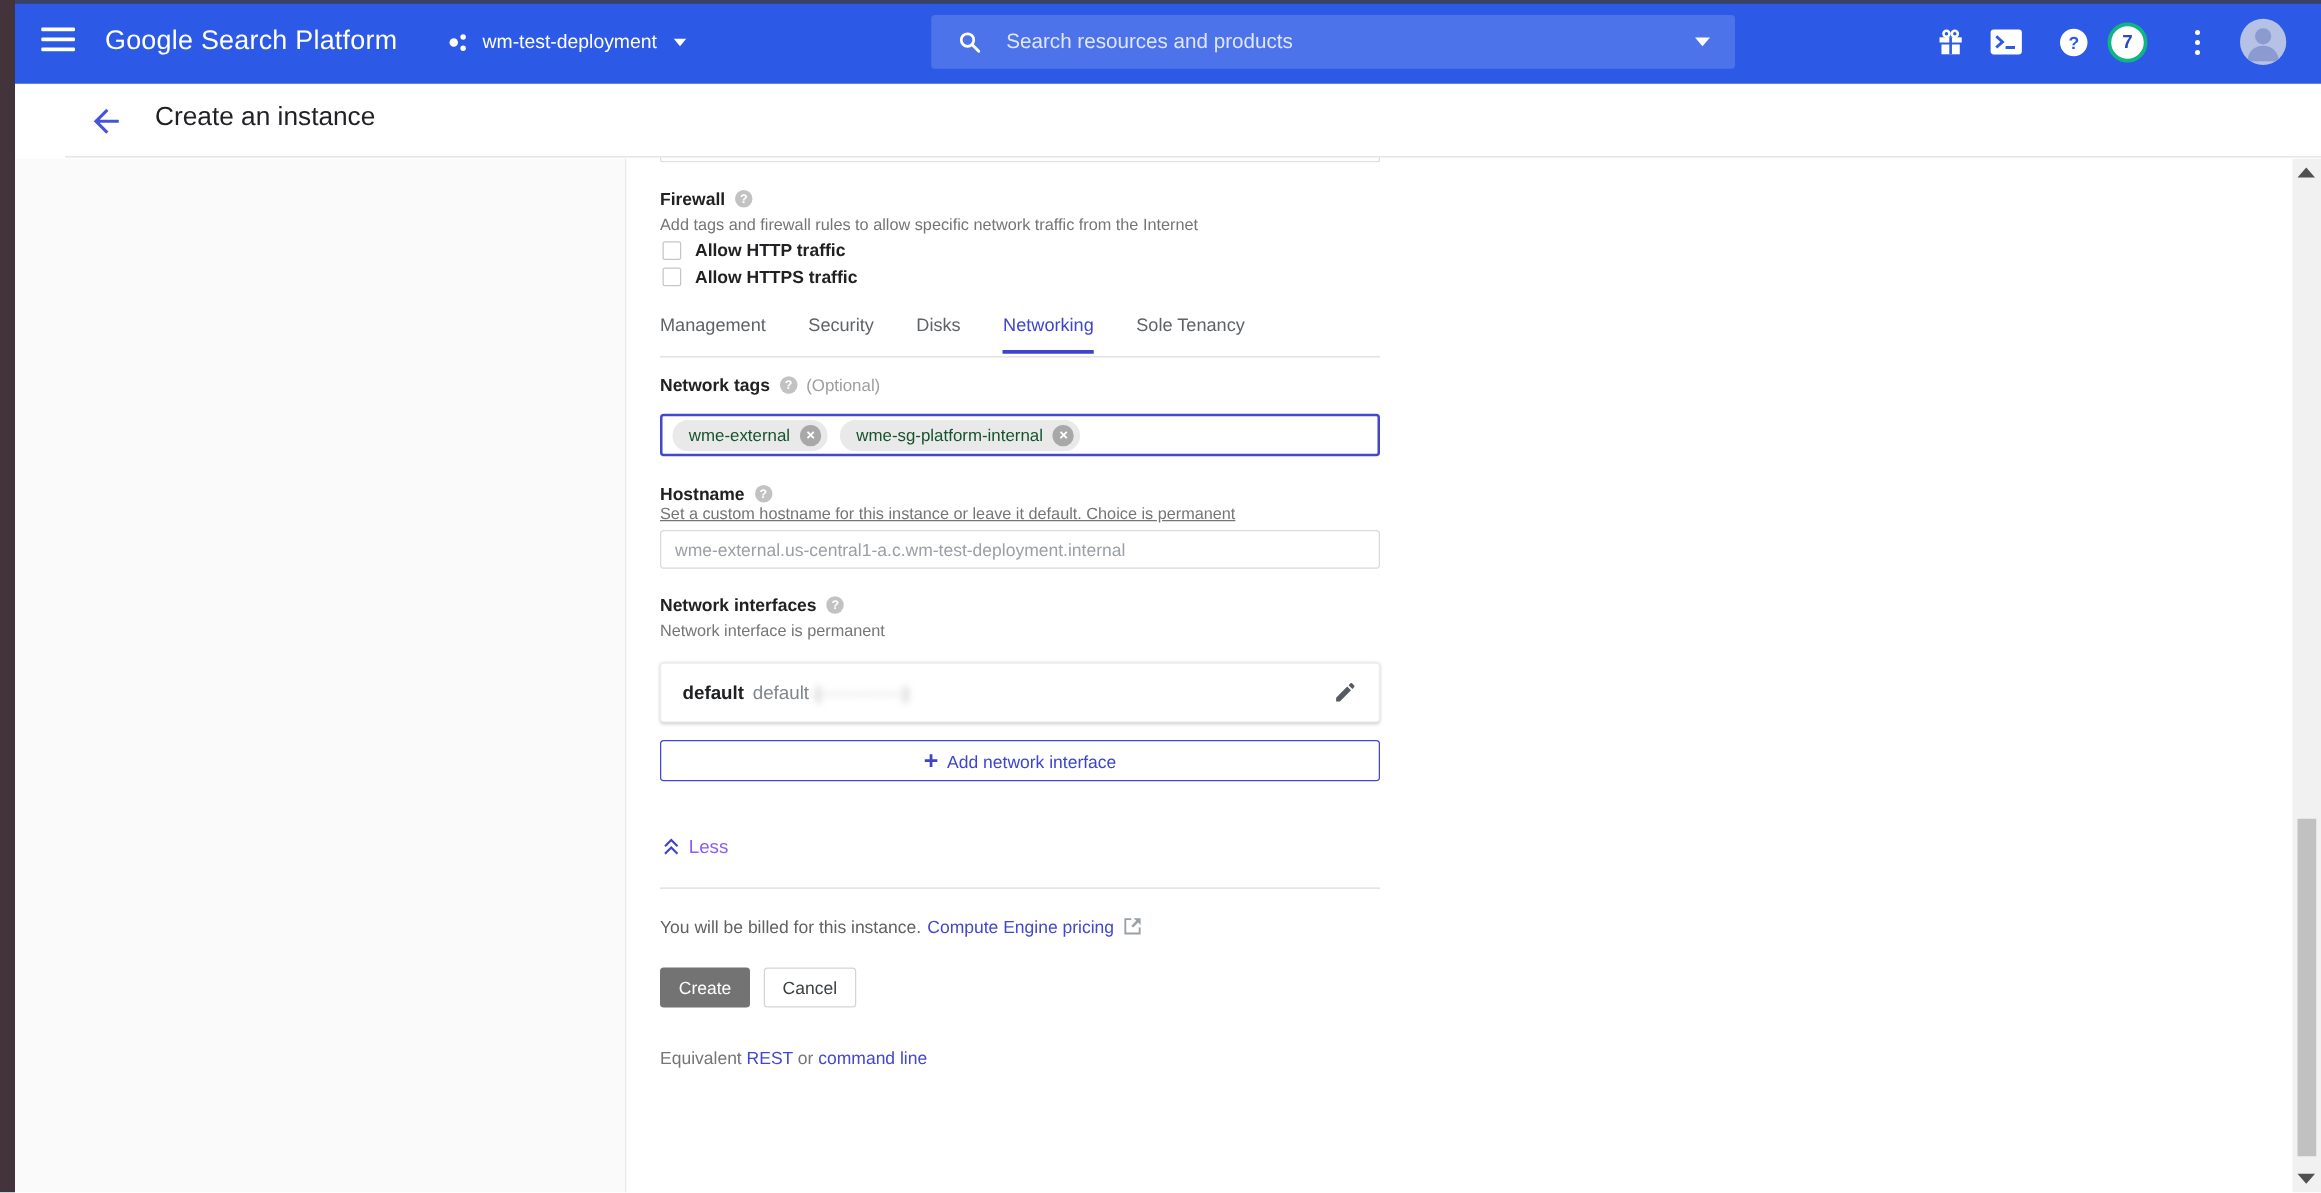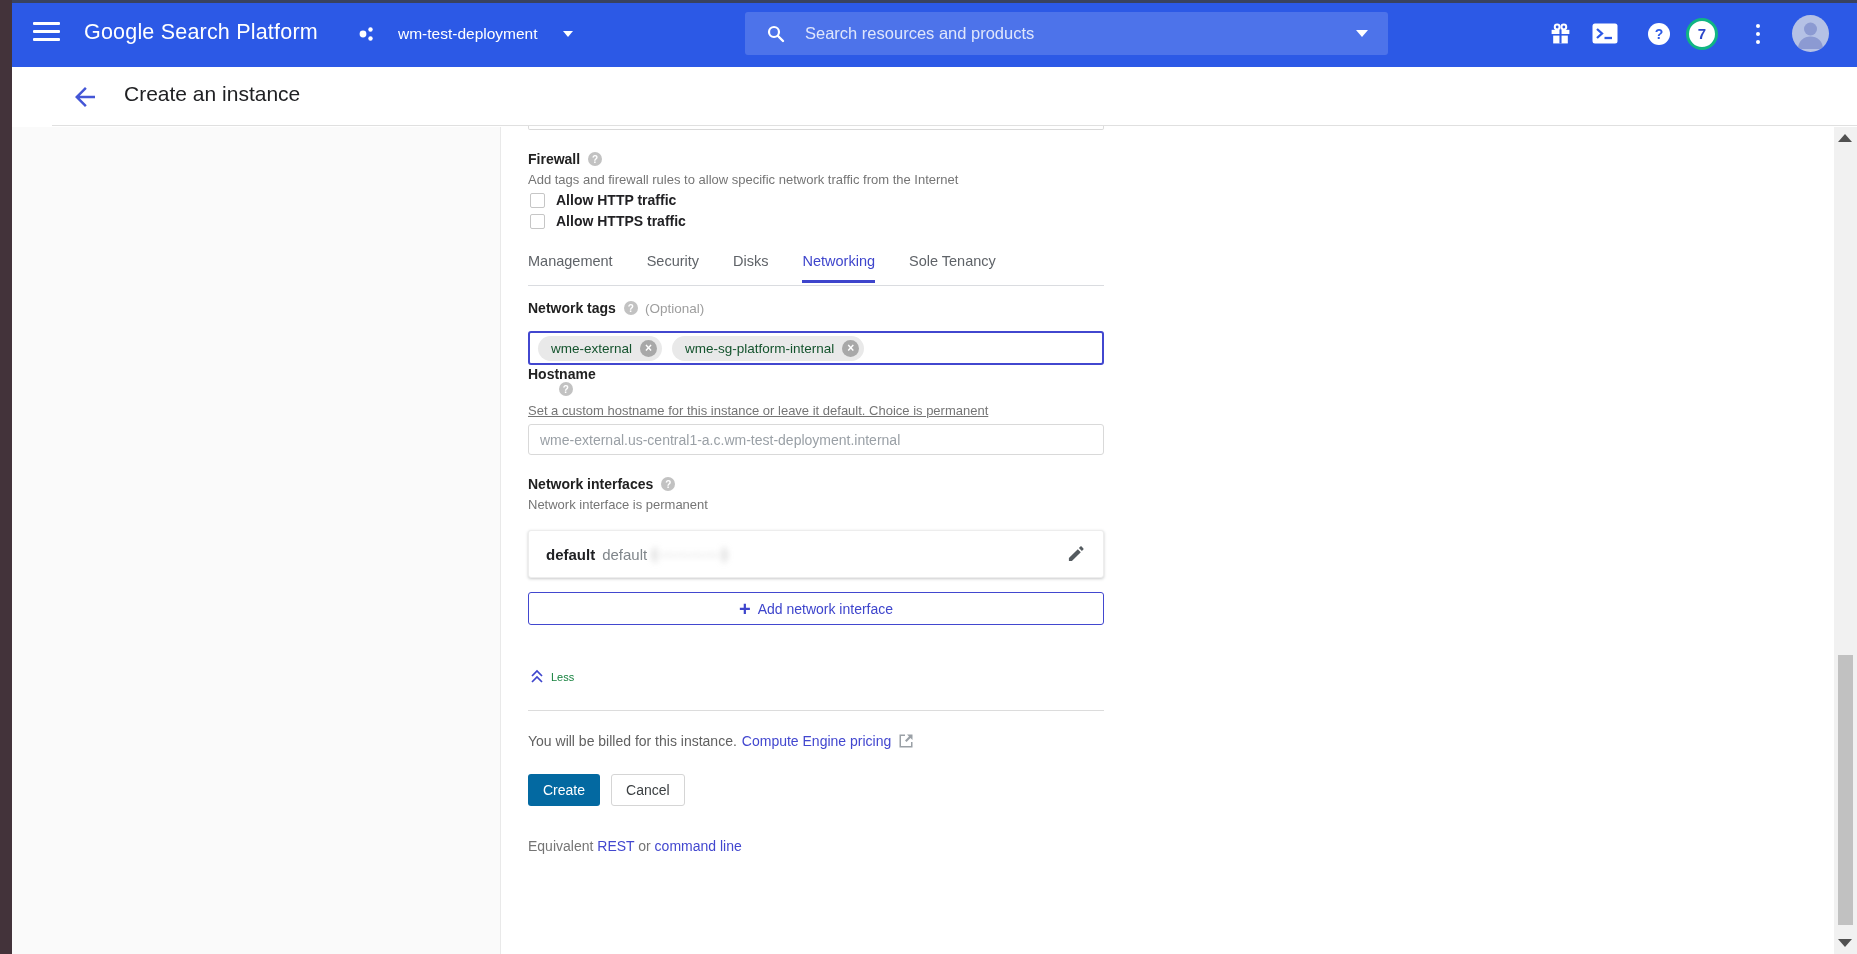--- a/index.html
+++ b/index.html
@@ -7,21 +7,21 @@
   body { font-family:"Liberation Sans", sans-serif; background:#fff; position:relative; }
 
   
   .top-edge { position:absolute; top:0; left:0; width:1857px; height:3px; background:#39425e; z-index:40; }
   .left-edge { position:absolute; top:0; left:0; width:12px; height:954px; background:#43333a; z-index:50; }
 
   .appbar { position:absolute; top:0; left:0; width:1857px; height:67px; background:#2c59e6; z-index:30; }
   .hamburger { position:absolute; left:33px; top:22px; width:27px; height:21px; cursor:pointer; }
   .hamburger span { display:block; height:3px; background:#fff; margin-bottom:5px; border-radius:1px; }
   .brand { position:absolute; left:84px; top:20px; color:#fff; font-size:21.5px; letter-spacing:.2px; white-space:nowrap; }
-  .project-selector { position:absolute; left:358px; top:17px; height:34px; display:flex; align-items:center; cursor:pointer;gap:12px; }
+  .project-selector { position:absolute; left:358px; top:17px; height:34px; display:flex; align-items:center; cursor:pointer; }
   .project-label { color:#fff; font-size:15.5px; margin-left:9px; }
   .caret-down { width:0; height:0; border-left:5px solid transparent; border-right:5px solid transparent; border-top:6px solid #fff; margin-left:13px; }
 
   .searchbar { position:absolute; left:745px; top:12px; width:643px; height:43px; background:rgba(255,255,255,.16); border-radius:3px; display:flex; align-items:center; }
   .searchbar svg { margin-left:22px; flex:0 0 auto; }
   .search-input { flex:1; margin-left:20px; background:transparent; border:none; outline:none; color:#fff; font-size:16.5px; font-family:"Liberation Sans",sans-serif; }
   .search-input::placeholder { color:rgba(255,255,255,.82); opacity:1; }
   .search-caret { width:0;height:0;border-left:6px solid transparent;border-right:6px solid transparent;border-top:7px solid #fff; margin:0 20px 0 10px; cursor:pointer; }
 
   .appbar-icon { position:absolute; top:0; height:67px; display:flex; align-items:center; justify-content:center; cursor:pointer; }
@@ -64,51 +64,51 @@
   .tab.active { color:#3e45cc; border-bottom:3px solid #3e45cc; }
   .tabs-divider { position:absolute; top:160px; left:0; right:0; height:1px; background:#dadce0; }
 
   .nt-label { position:absolute; top:175px; left:0; }
   .optional { font-weight:normal; color:#9e9e9e; font-size:13.5px; margin-left:7px; }
   .chips-box { position:absolute; top:206px; left:0; right:0; height:34px; border:2px solid #4247cf; border-radius:3px; background:#fff; display:flex; align-items:center; padding-left:8px; cursor:text; }
   .chip { height:25px; border-radius:13px; background:#e9e9e9; display:flex; align-items:center; padding:0 5px 0 13px; margin-right:10px; }
   .chip-text { font-size:13.5px; color:#14532d; white-space:nowrap; }
   .chip-x { width:17px; height:17px; border-radius:50%; background:#a8a8a8; color:#fff; font-size:12px; font-weight:bold; line-height:16px; text-align:center; margin-left:8px; cursor:pointer; }
 
-  .hn-label { position:absolute; top:241px; left:0;flex-direction:column; }
+  .hn-label { position:absolute; top:262px; left:0; }
   .hn-desc { position:absolute; top:278px; left:0;text-decoration:underline; }
   .hn-input { position:absolute; top:299px; left:0; width:100%; height:31px; border:1px solid #d9d9d9; border-radius:3px; padding:0 11px; font-size:14px; color:#333; font-family:"Liberation Sans",sans-serif; outline:none; }
   .hn-input::placeholder { color:#9aa0a6; opacity:1; }
 
   .ni-label { position:absolute; top:351px; left:0; }
   .ni-desc { position:absolute; top:372px; left:0; }
 
   .ni-card { position:absolute; top:405px; left:0; right:0; height:48px; background:#fff; border:1px solid #ededed; border-radius:3px; box-shadow:0 1px 3px rgba(60,64,67,.28); display:flex; align-items:center; padding:0 17px; }
   .ni-name { font-size:15px; font-weight:bold; color:#202124; }
   .ni-subnet { font-size:15px; color:#80868b; margin-left:7px; }
   .ni-redacted { font-size:14px; color:#8a8a8a; margin-left:5px; filter:blur(3px); user-select:none; }
   .edit-btn { margin-left:auto; cursor:pointer; display:flex; }
 
   .add-btn { position:absolute; top:467px; left:0; width:100%; height:33px; background:#fff; border:1px solid #4247cf; border-radius:3px; display:flex; align-items:center; justify-content:center; cursor:pointer; }
   .add-plus { color:#3e45cc; font-size:20px; font-weight:bold; margin-right:7px; line-height:1; }
   .add-label { color:#3e45cc; font-size:14px; }
 
   .less-row { position:absolute; top:544px; left:2px; display:flex; align-items:center; cursor:pointer; }
-  .less-label { color:#15803d; font-size:11px; margin-left:7px; }
+  .less-label { color:#8b5cf6; font-size:15px; margin-left:7px; }
 
   .divider2 { position:absolute; top:585px; left:0; right:0; height:1px; background:#dcdcdc; }
 
   .billing-row { position:absolute; top:608px; left:0; display:flex; align-items:center; white-space:nowrap; }
   .billing-text { font-size:14px; color:#616161; }
   .link { color:#4247cf; cursor:pointer; text-decoration:none; }
   .pricing-link { font-size:14px; margin-left:5px; }
   .ext-icon { margin-left:8px; display:flex; cursor:pointer; }
 
   .action-row { position:absolute; top:649px; left:0; display:flex; }
-  .create-btn { height:32px; background:#0369a1; color:#fff; border:none; border-radius:3px; font-size:14px; padding:4px 15px; font-family:"Liberation Sans",sans-serif; cursor:pointer; }
+  .create-btn { height:32px; background:#737373; color:#fff; border:none; border-radius:3px; font-size:14px; padding:4px 15px; font-family:"Liberation Sans",sans-serif; cursor:pointer; }
   .cancel-btn { height:32px; background:#fff; color:#3c4043; border:1px solid #d5d5d5; border-radius:3px; font-size:14px; padding:0 14px; margin-left:11px; font-family:"Liberation Sans",sans-serif; cursor:pointer; }
 
   .equiv-row { position:absolute; top:713px; left:0; font-size:14px; color:#757575; white-space:nowrap; }
 
   
   .scrollbar { position:absolute; right:0; top:127px; width:23px; height:827px; background:#f1f1f1; z-index:25; }
   .sb-up { position:absolute; top:7px; left:4px; width:0; height:0; border-left:7px solid transparent; border-right:7px solid transparent; border-bottom:8px solid #505050; cursor:pointer; }
   .sb-down { position:absolute; bottom:7px; left:4px; width:0; height:0; border-left:7px solid transparent; border-right:7px solid transparent; border-top:8px solid #505050; cursor:pointer; }
   .sb-thumb { position:absolute; top:528px; left:4px; width:15px; height:270px; background:#c1c1c1; cursor:pointer; }
 </style>

